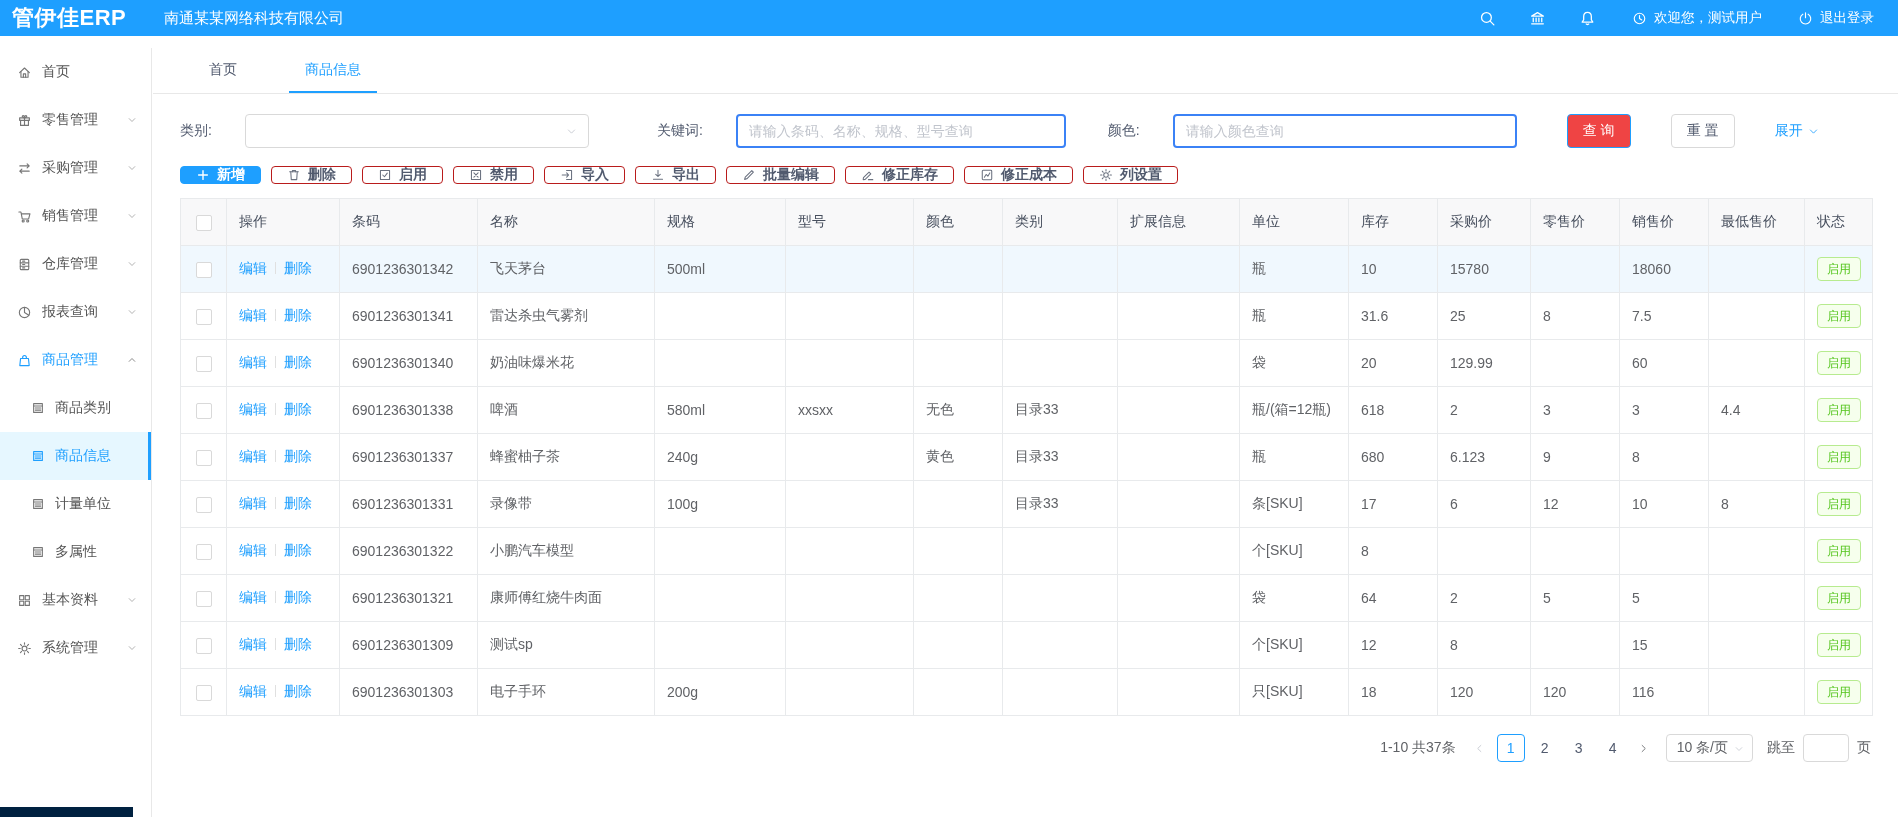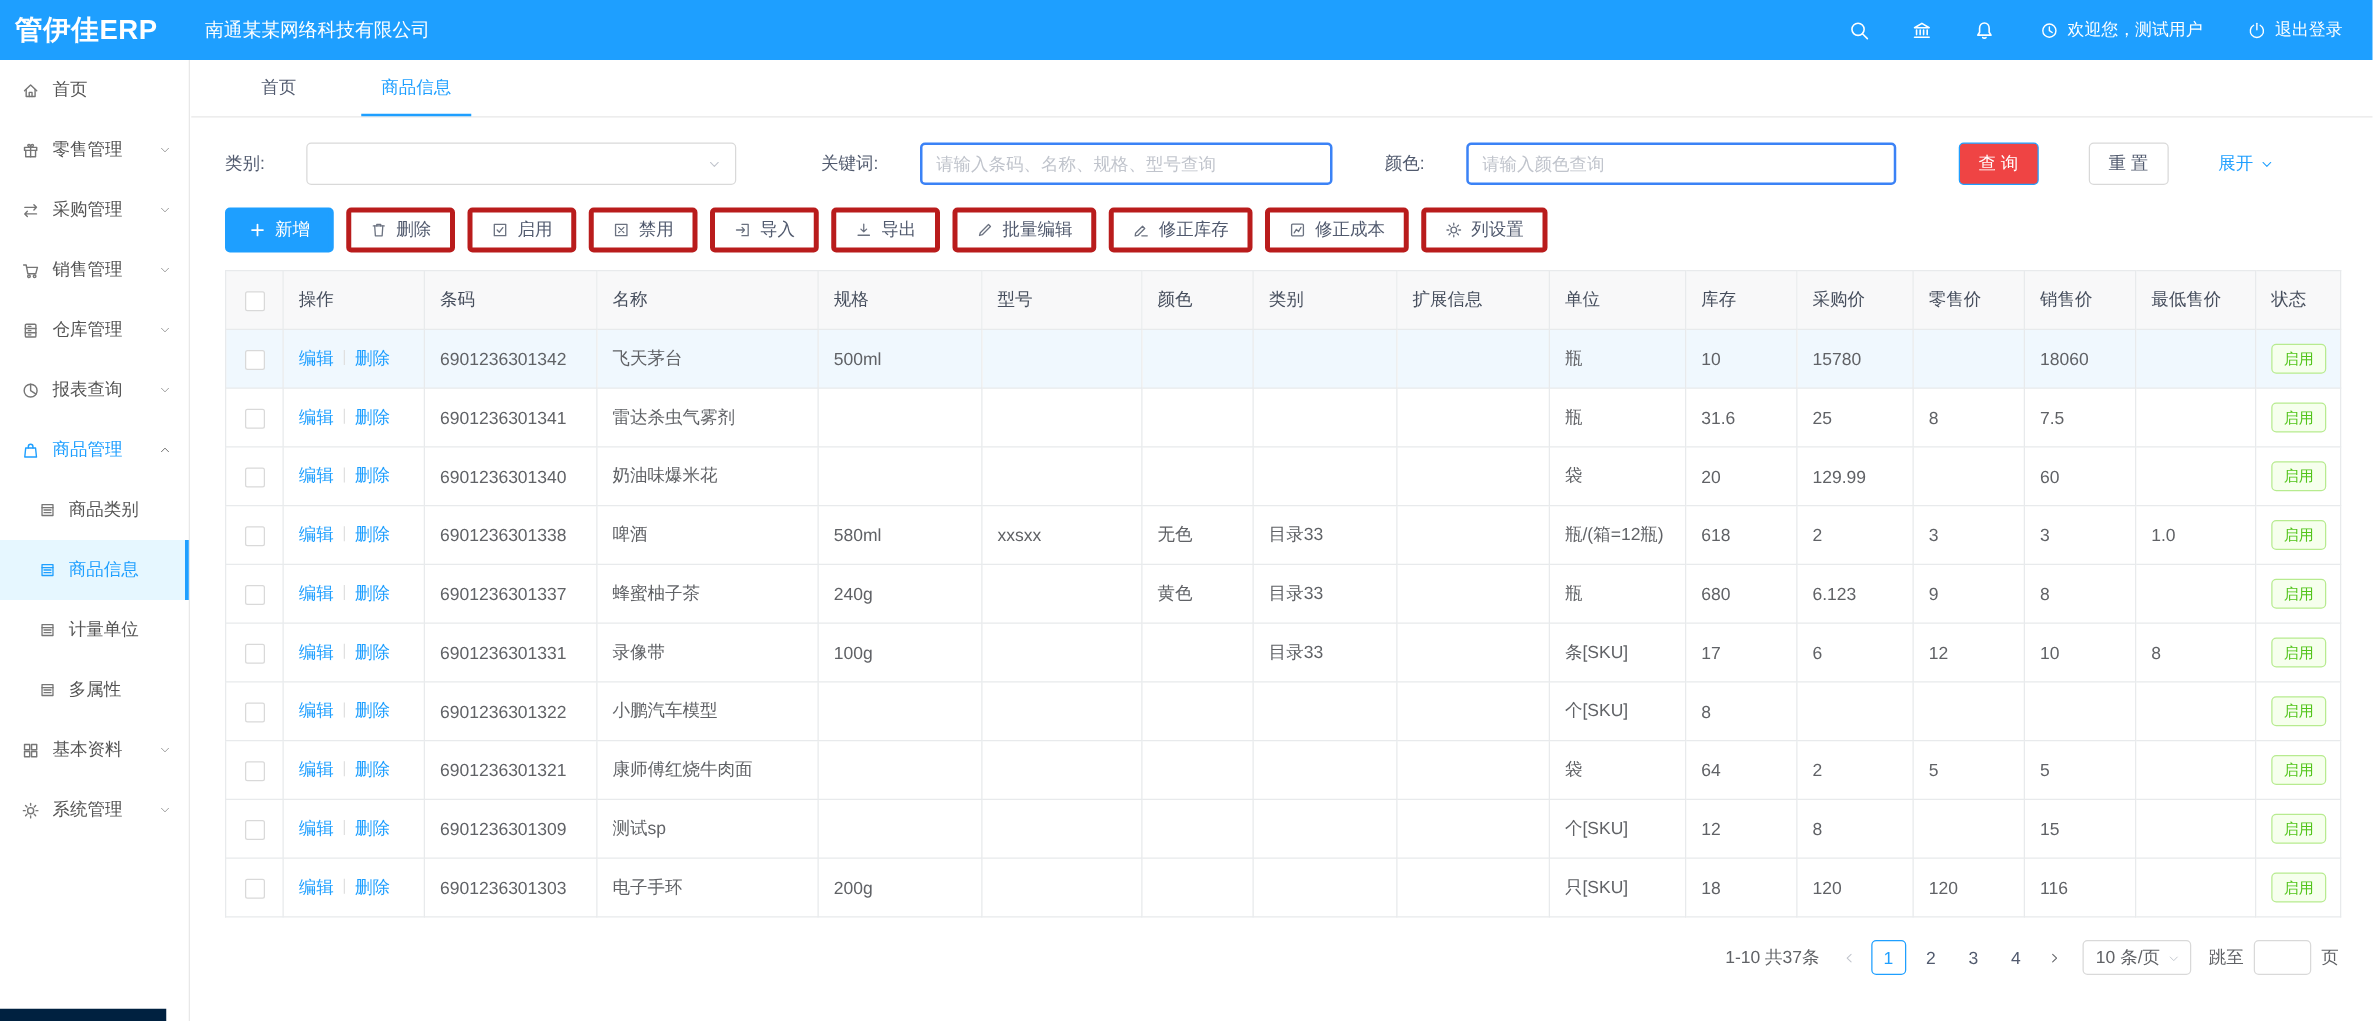--- a/index.html
+++ b/index.html
@@ -2,21 +2,21 @@
 <html><head>
 <meta charset="utf-8">
 <style>
   * { margin:0; padding:0; box-sizing:border-box; }
   html,body { width:1898px; height:817px; overflow:hidden; background:#fff;
     font-family:"Liberation Sans","DejaVu Sans",sans-serif; font-size:14px; color:#515a6e; }
 
   svg.ic { fill:none; stroke:currentColor; stroke-width:1.2; stroke-linecap:round; stroke-linejoin:round; }
 
   
-  .header { position:absolute; top:0; left:0; right:0; height:48px; background:#1e9fff;
+  .header { position:absolute; top:0; left:0; right:0; height:36px; background:#1e9fff;
     display:flex; align-items:center; color:#fff; z-index:10; }
   .logo { width:152px; padding-left:12px; font-size:22px; font-weight:bold; letter-spacing:.5px; white-space:nowrap; }
   .company { font-size:15px; margin-left:12px; }
   .header-right { margin-left:auto; display:flex; align-items:center; padding-right:24px; }
   .hicon { width:17px; height:17px; margin-left:33px; cursor:pointer; }
   .huser, .hlogout { display:flex; align-items:center; margin-left:36px; font-size:13.5px; cursor:pointer; }
   .huser svg, .hlogout svg { width:15px; height:15px; margin-right:7px; }
 
   
   .sidebar { position:absolute; top:48px; left:0; bottom:0; width:152px; background:#fff;
@@ -57,22 +57,22 @@
   .cl { width:344px; }
   .ml44 { margin-left:44px;text-align:right; } .ml18 { margin-left:18px; } .ml26 { margin-left:26px; } .ml16 { margin-left:16px; }
   .btn { height:34px; border-radius:4px; font-size:14px; cursor:pointer; font-family:inherit; }
   .btn-primary { width:64px; background:#ef4444; border:1px solid #1e9fff; color:#fff; }
   .btn-plain { width:64px; background:#fff; border:1px solid #d9d9d9; color:#515a6e; }
   .expand { color:#1e9fff; display:flex; align-items:center; cursor:pointer; white-space:nowrap; }
   .expand svg { width:11px; height:11px; margin-left:5px; }
 
   
   .toolbar { margin-top:18px; display:flex; align-items:center; }
-  .tbtn { height:36px; padding:0 15px; margin-right:10px; display:inline-flex; align-items:center;
-    background:#fff; border:4px solid #b91c1c; border-radius:4px; color:#515a6e; cursor:pointer; font-size:14px; white-space:nowrap; }
+  .tbtn { height:18px; padding:0 15px; margin-right:10px; display:inline-flex; align-items:center;
+    background:#fff; border:1px solid #b91c1c; border-radius:4px; color:#515a6e; cursor:pointer; font-size:14px; white-space:nowrap;font-weight:bold; }
   .tbtn svg { width:14px; height:14px; margin-right:7px; color:#6b7280; }
   .tbtn.primary { background:#1e9fff; border-color:#1e9fff; color:#fff; }
   .tbtn.primary svg { color:#fff; stroke-width:1.6; }
 
   
   .grid-table { margin-top:14px; width:1692px; border-collapse:collapse; table-layout:fixed; }
   .grid-table th, .grid-table td { border:1px solid #e8eaec; height:47px; padding:0 12px;
     text-align:left; font-weight:normal; white-space:nowrap; overflow:hidden; }
   .grid-table th { background:#f8f8f9; color:#464e5d; }
   .grid-table td { color:#606266; }
@@ -561,21 +561,21 @@
     <td>580ml</td>
     <td>xxsxx</td>
     <td>无色</td>
     <td>目录33</td>
     <td></td>
     <td>瓶/(箱=12瓶)</td>
     <td>618</td>
     <td>2</td>
     <td>3</td>
     <td>3</td>
-    <td>1.0</td>
+    <td>4.4</td>
     <td><span class="badge">启用</span></td>
   </tr>
           <tr>
     <td class="c-check"><span class="checkbox"></span></td>
     <td><a class="lnk">编辑</a><span class="sep"></span><a class="lnk">删除</a></td>
     <td>6901236301337</td>
     <td>蜂蜜柚子茶</td>
     <td>240g</td>
     <td></td>
     <td>黄色</td>

